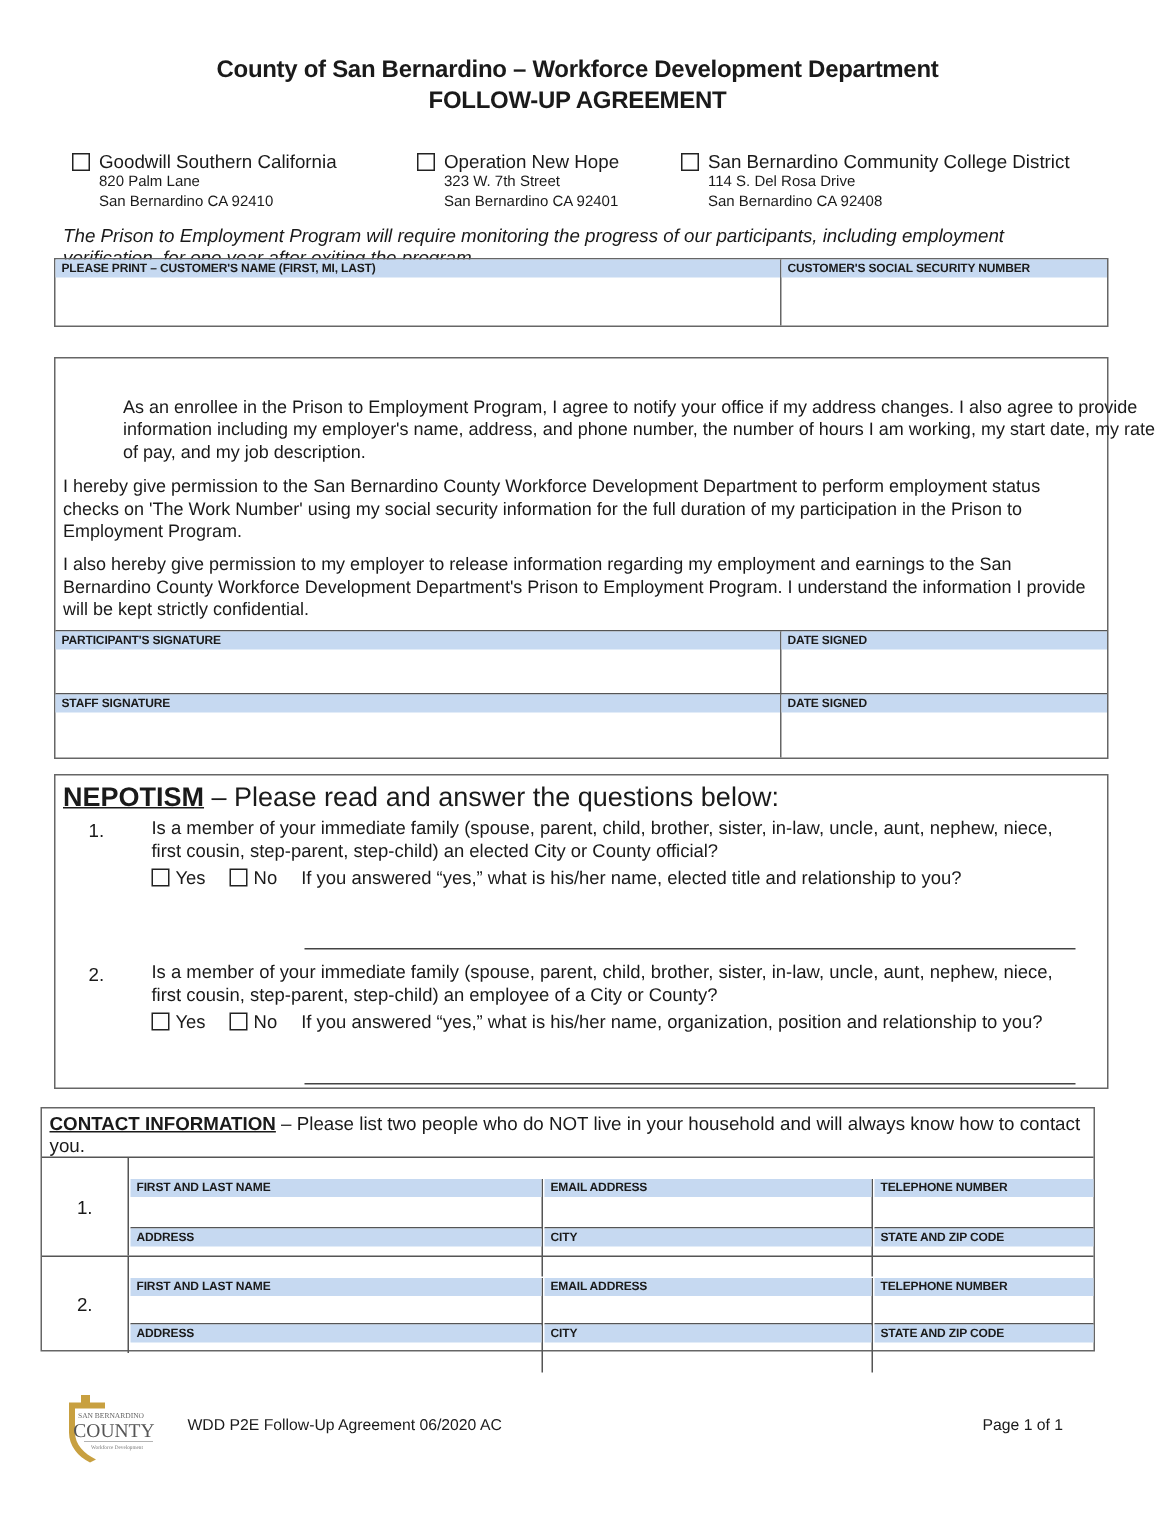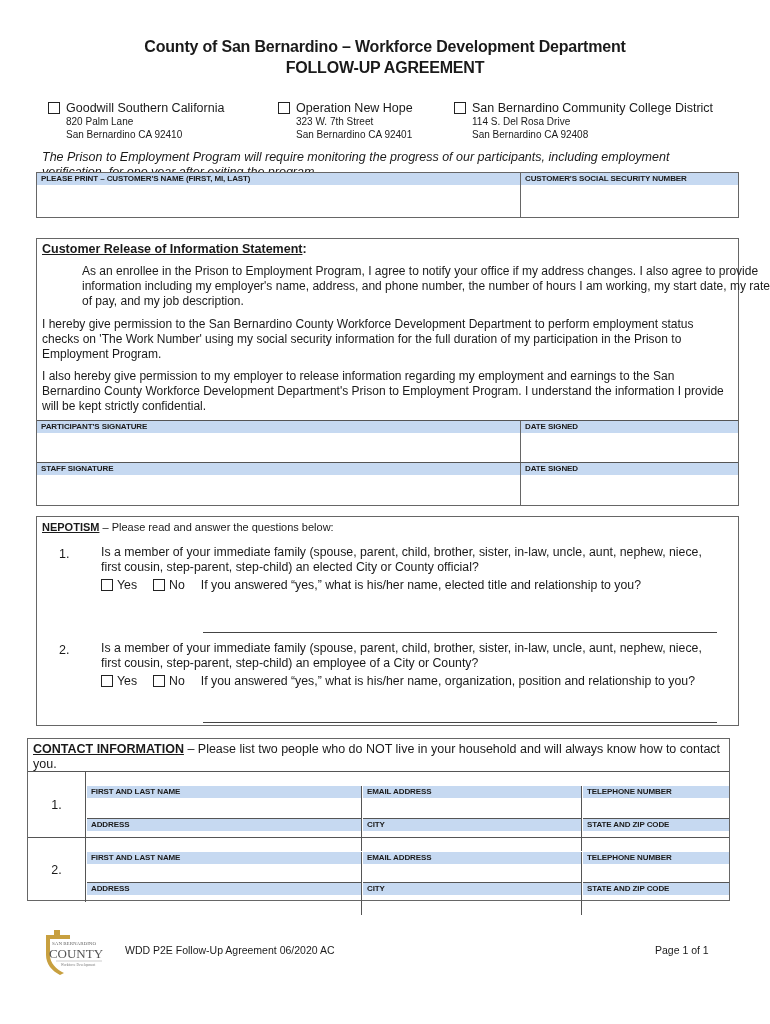--- a/index.html
+++ b/index.html
@@ -28,21 +28,21 @@
   .name-box { left: 36px; top: 172px; width: 703px; height: 46px; }
 
   .release { left: 36px; top: 238px; width: 703px; height: 268px; }
   .release .heading { position: absolute; left: 5px; top: 3px; font-weight: bold; font-size: 12.5px; }
   .release .heading u { text-decoration: underline; }
   .release p { position: absolute; left: 5px; width: 690px; font-size: 12px; line-height: 15.2px; }
 
   .sigrow { position: absolute; left: 0; width: 701px; height: 43px; border-top: 1.5px solid #555; }
 
   .nepo { left: 36px; top: 516px; width: 703px; height: 210px; }
-  .nepo .heading { position: absolute; left: 5px; top: 4px; font-size: 11px; }
+  .nepo .heading { position: absolute; left: 5px; top: 4px; font-size: 18px; }
   .q-num { position: absolute; font-size: 12.5px; }
   .q-text { position: absolute; font-size: 12.3px; line-height: 15px; width: 620px; }
   .q-opts { position: absolute; font-size: 12.3px; display: flex; align-items: flex-start; }
   .q-opts .opt { display: flex; align-items: center; margin-right: 16px; }
   .q-opts .cb { margin-right: 4px; }
   .answer-line { position: absolute; height: 1px; background: #444; }
 
   .contact { left: 27px; top: 738px; width: 703px; height: 163px; }
   .contact .heading { position: absolute; left: 5px; top: 3px; font-size: 12.5px; line-height: 15px; width: 690px; }
   .ctable { position: absolute; left: 0; top: 32px; width: 701px; height: 130px; border-top: 1px solid #555; }
@@ -92,21 +92,20 @@
   <div class="cell" style="left:0;top:0;width:483px;height:44px;">
     <div class="hdr">PLEASE PRINT – CUSTOMER'S NAME (FIRST, MI, LAST)</div>
   </div>
   <div class="vline" style="left:483px;"></div>
   <div class="cell" style="left:484px;top:0;width:217px;height:44px;">
     <div class="hdr">CUSTOMER'S SOCIAL SECURITY NUMBER</div>
   </div>
 </div>
 
 <div class="box release">
-  <div class="heading"><u>Customer Release of Information Statement</u><span>:</span></div>
   <p style="top:25px;margin-left:40px;">As an enrollee in the Prison to Employment Program, I agree to notify your office if my address changes.  I also agree to provide information including my employer's name, address, and phone number, the number of hours I am working, my start date, my rate of pay, and my job description.</p>
   <p style="top:78px;">I hereby give permission to the San Bernardino County Workforce Development Department to perform employment status checks on 'The Work Number' using my social security information for the full duration of my participation in the Prison to Employment Program.</p>
   <p style="top:130px;">I also hereby give permission to my employer to release information regarding my employment and earnings to the San Bernardino County Workforce Development Department's Prison to Employment Program.  I understand the information I provide will be kept strictly confidential.</p>
 
   <div class="sigrow" style="top:181px;text-decoration:underline;">
     <div class="cell" style="left:0;top:0;width:483px;height:41px;">
       <div class="hdr">PARTICIPANT'S SIGNATURE</div>
     </div>
     <div class="vline" style="left:483px;"></div>
     <div class="cell" style="left:484px;top:0;width:217px;height:41px;">

